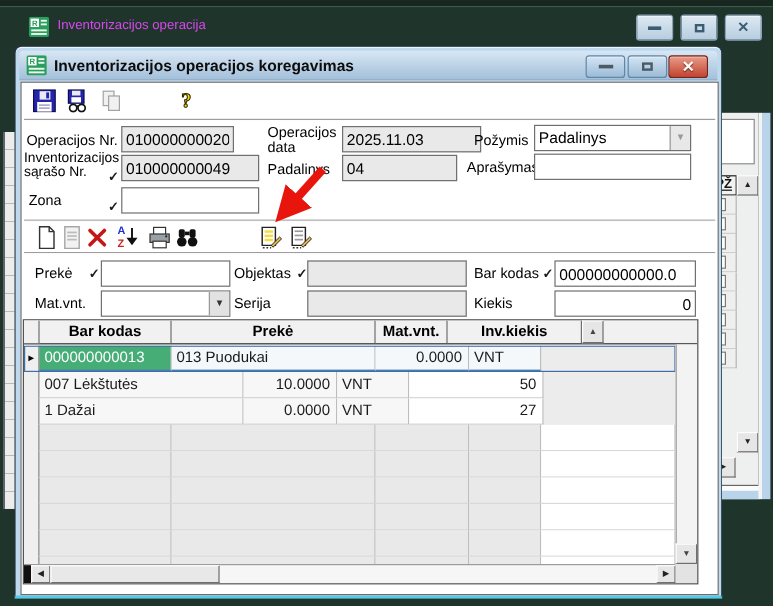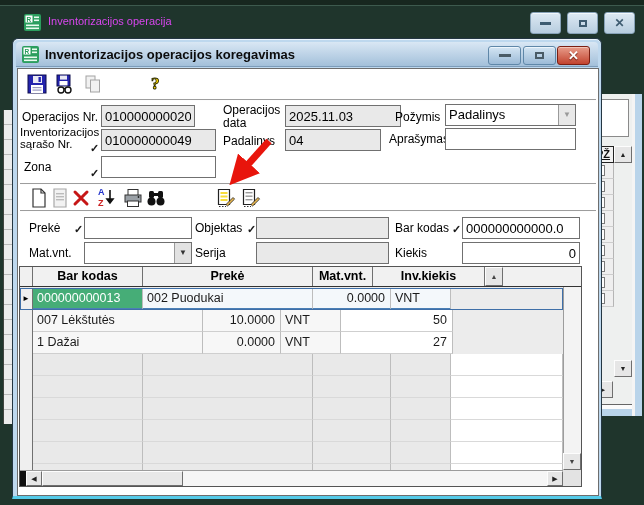--- a/index.html
+++ b/index.html
@@ -361,21 +361,21 @@
               <div class="gh w1">Prekė</div>
               <div class="gh w3">Mat.vnt.</div>
               <div class="gh w4">Inv.kiekis</div>
             </div>
           <div class="vup">▲</div>
         </div>
         <div class="gbody">
             <div class="grow sel">
               <div class="gm">►</div>
               <div class="gc w0 cl selcell">000000000013</div>
-              <div class="gc w1 cl">002 Puodukai</div>
+              <div class="gc w1 cl">013 Puodukai</div>
               <div class="gc w2 cr">0.0000</div>
               <div class="gc w3 cl">VNT</div>
             </div>
             <div class="grow">
               <div class="gm"></div>
               <div class="gc w1 cl">007 Lėkštutės</div>
               <div class="gc w2 cr">10.0000</div>
               <div class="gc w3 cl">VNT</div>
               <div class="gc w4 cr inv">50</div>
             </div>

